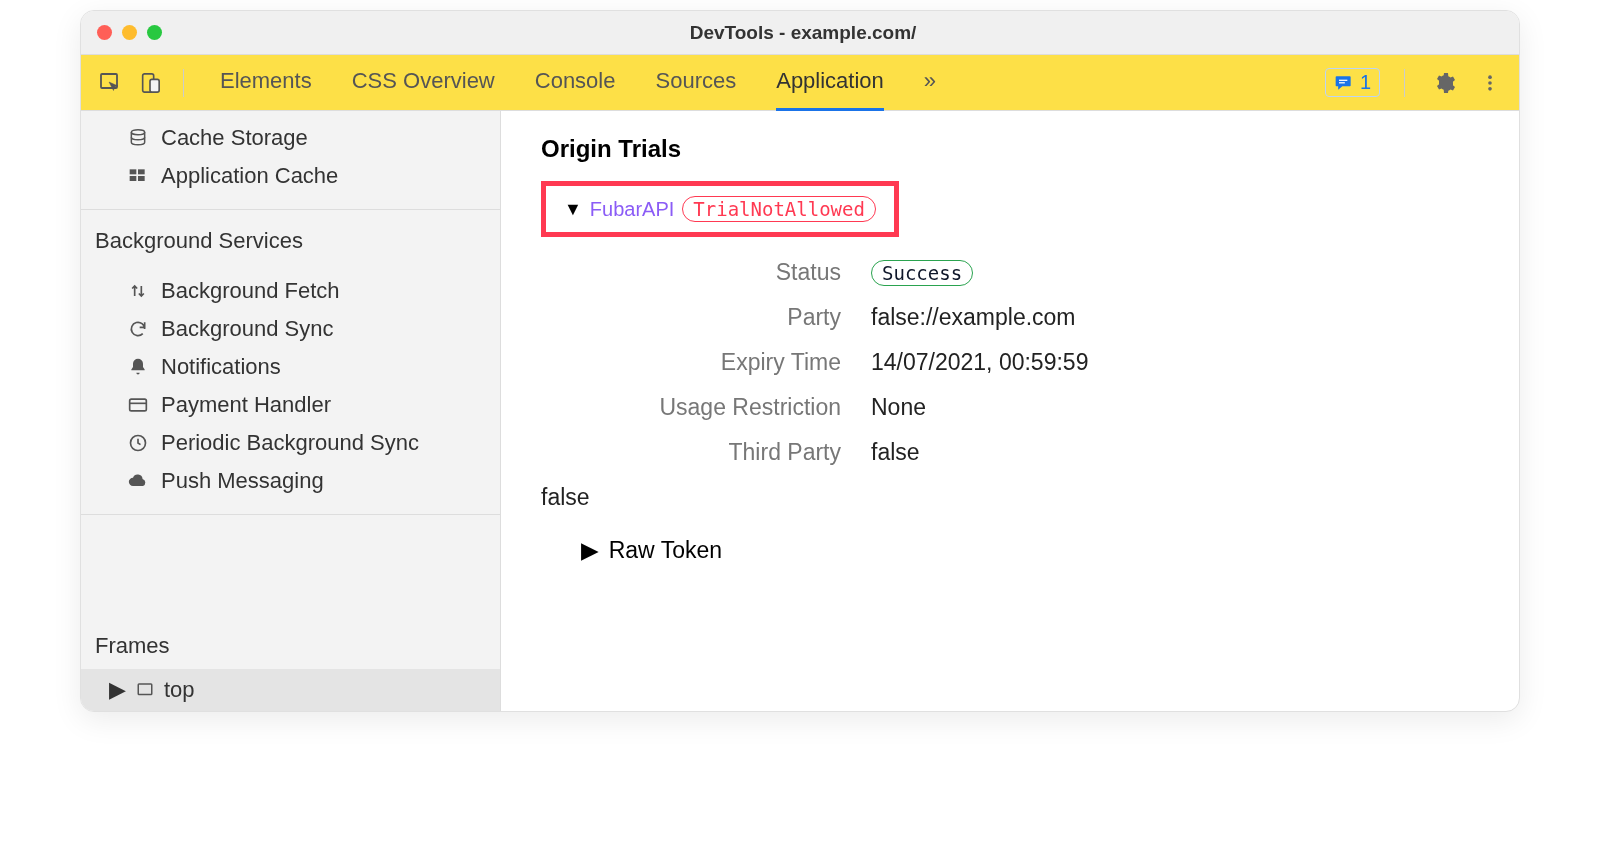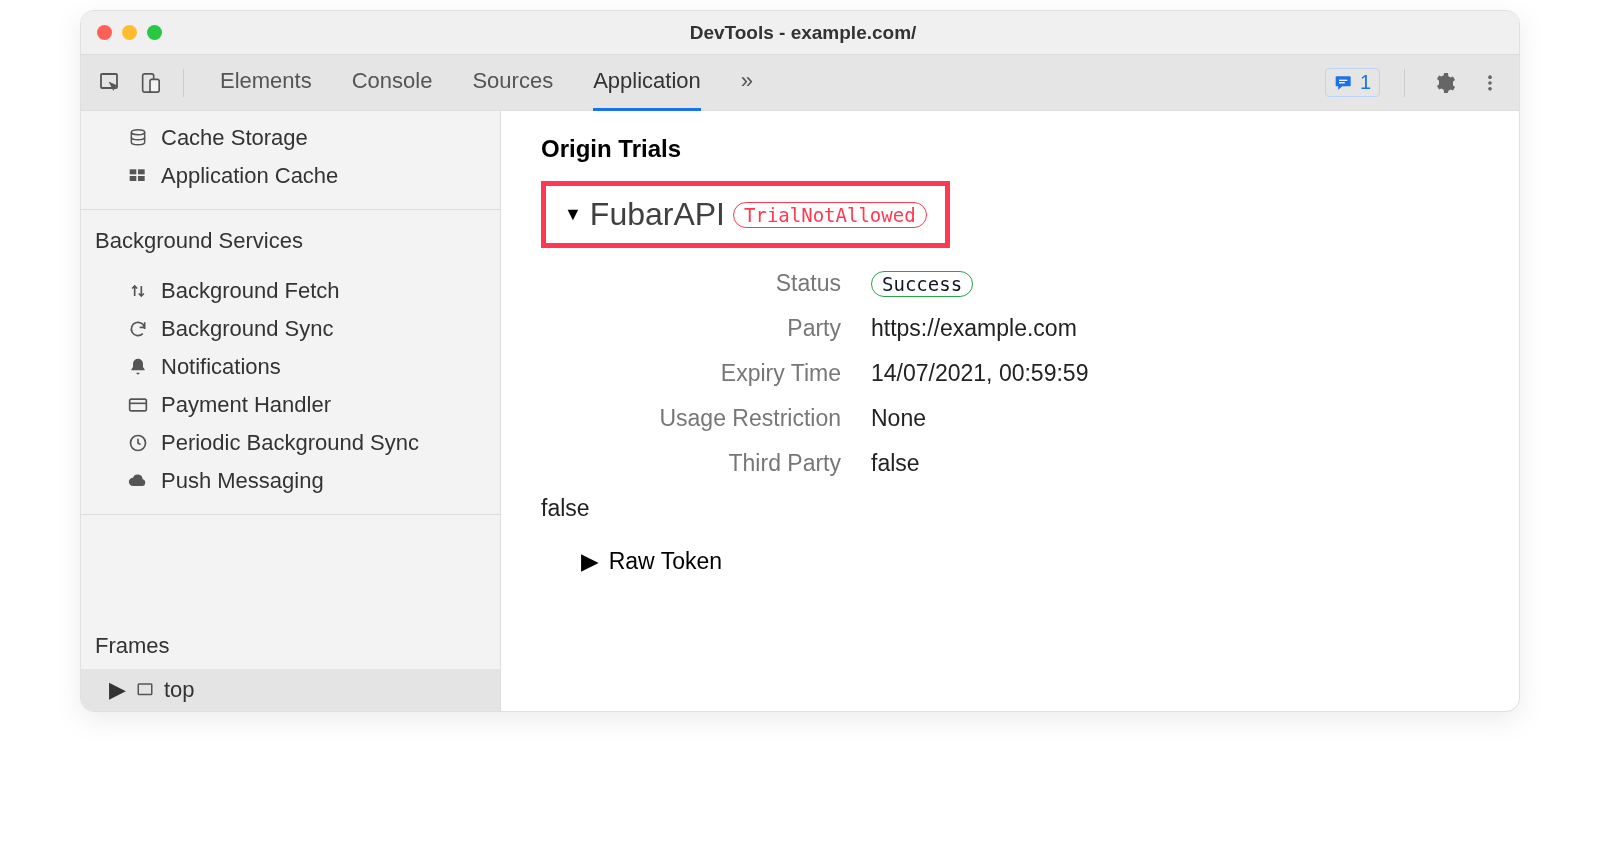--- a/index.html
+++ b/index.html
@@ -34,21 +34,21 @@
   .traffic .dot { width: 15px; height: 15px; border-radius: 50%; }
   .dot.red { background:#ff5f57; }
   .dot.yellow { background:#febc2e; }
   .dot.green { background:#28c840; }
   .titlebar .title {
     position: absolute; left: 6px; right: 0; text-align: center;
     font-weight: 600; font-size: 19px; color: #333; pointer-events: none;
   }
   .toolbar {
     height: 56px;
-    background: #e5e5e5;
+    background: #fde047;
     display: flex;
     align-items: center;
     padding: 0 14px;
     border-bottom: 1px solid #ddd;
     gap: 10px;
     font-size: 22px;
     color: #555;
   }
   .toolbar .iconbtn {
     width: 30px; height: 30px; display:flex; align-items:center; justify-content:center;
@@ -83,21 +83,21 @@
     display:flex; align-items:center; gap:10px; padding:8px 16px 8px 28px;
     background:#e4e4e4;
   }
   .main { flex:1; padding: 24px 40px; overflow:auto; }
   .main h2 { font-size: 24px; font-weight:700; margin-bottom: 18px; }
   .highlight-box {
     border:5px solid #ff3952; padding:10px 18px; display:inline-flex; align-items:center; gap:8px;
     margin-bottom: 22px;
   }
   .disclosure { font-size:18px; }
-  .api-name { font-size:32px; color:#404040; }
+  .api-name { font-size:20px; color:#8b5cf6; }
   .pill {
     display:inline-block; border-radius: 14px; padding: 1px 10px; font-size:19px;
     border:1.5px solid; font-family: ui-monospace, Menlo, monospace;
   }
   .pill.red { color:#ff3952; border-color:#ff3952; }
   .pill.green { color:#0f172a; border-color:#2aa34f; }
   .kv { display:grid; grid-template-columns: 300px auto; row-gap: 18px; column-gap: 30px; font-size:23px; }
   .kv .k { text-align:right; color:#777; }
   .kv .v { color:#222; }
   .raw-token { margin-top: 26px; margin-left: 40px; display:flex; align-items:center; gap:10px; font-size:23px; }
@@ -127,20 +127,21 @@
     </div>
     <div class="iconbtn">
       <svg width="22" height="22" viewBox="0 0 24 24" fill="none" stroke="#555" stroke-width="1.8">
         <rect x="4" y="2" width="12" height="20" rx="2"></rect>
           <rect x="12" y="8" width="10" height="14" rx="2" fill="#f3f3f3"></rect>
       </svg>
     </div>
     <div class="sep"></div>
     <div class="tabs">
       <div class="tab">Elements</div>
+      <div class="tab">CSS Overview</div>
       <div class="tab">Console</div>
       <div class="tab">Sources</div>
       <div class="tab active">Application</div>
       <div class="tab">»</div>
     </div>
     <div class="right">
       <div class="issues-badge">
         <svg width="20" height="20" viewBox="0 0 24 24" fill="#1a73e8">
             <path d="M3 4 h16 a1 1 0 0 1 1 1 v10 a1 1 0 0 1 -1 1 h-9 l-5 4 v-4 h-2 a1 1 0 0 1 -1 -1 v-10 a1 1 0 0 1 1 -1 z"></path>
             <rect x="6" y="8" width="10" height="1.5" fill="#fff"></rect>
@@ -266,21 +267,21 @@
         <span class="disclosure">▼</span>
         <span class="api-name">FubarAPI</span>
         <span class="pill red">TrialNotAllowed</span>
       </div>
 
       <div class="kv">
         <div class="k">Status</div>
         <div class="v"><span class="pill green">Success</span></div>
 
         <div class="k">Party</div>
-        <div class="v">https://example.com</div>
+        <div class="v">false://example.com</div>
 
         <div class="k">Expiry Time</div>
         <div class="v">14/07/2021, 00:59:59</div>
 
         <div class="k">Usage Restriction</div>
         <div class="v">None</div>
 
         <div class="k">Third Party</div>
         <div class="v">false</div>
 

